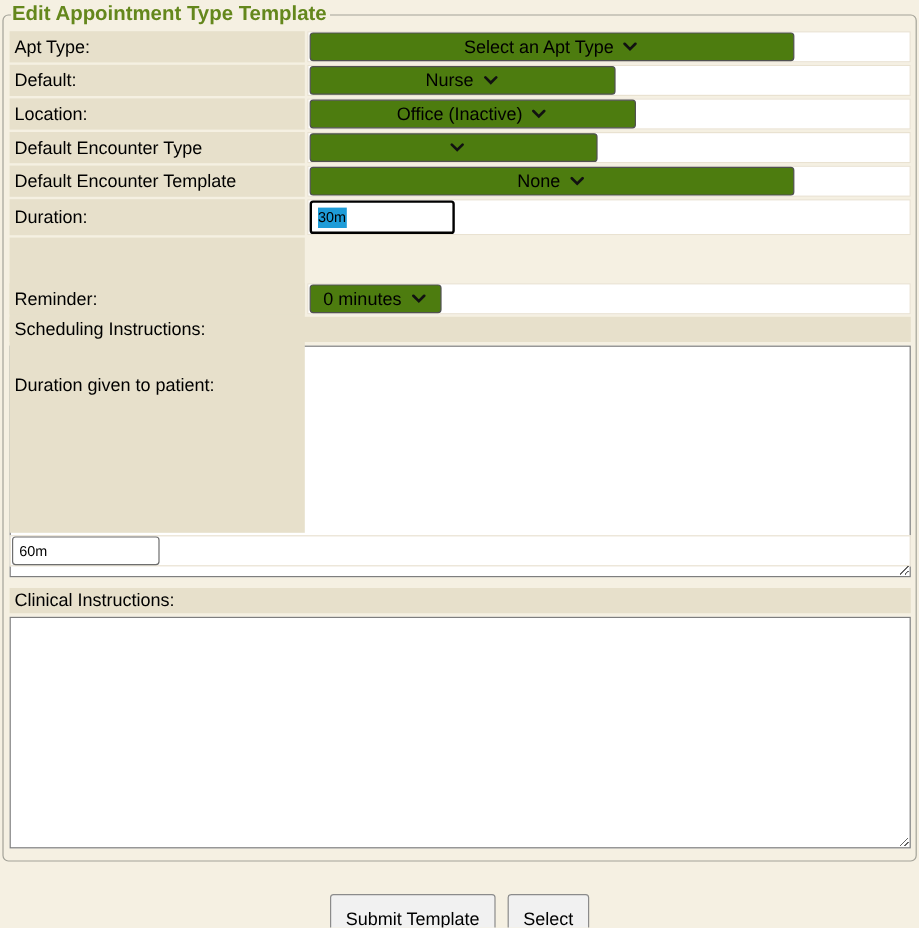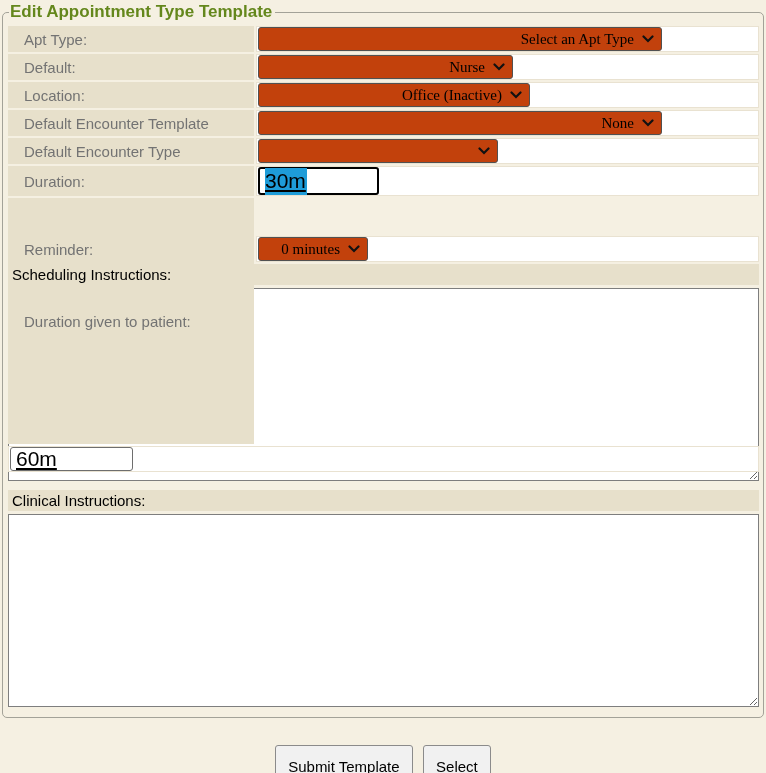--- a/index.html
+++ b/index.html
@@ -36,68 +36,66 @@
     height: 26px;
   }
   .row.tall { height: 30px; }
   .row.med  { height: 36px; flex-direction: column; }
   .cell-label {
     width: 246px;
     flex: 0 0 246px;
     background: #e7e0cb;
     display: flex;
     align-items: center;
-    padding-left: 16px;
-    box-sizing: border-box;
-    font-size: 15px;
-    color: #737373;
+    padding-left: 4px;
+    box-sizing: border-box;
+    font-size: 15px;
+    color: #000000;
   }
   .cell-value {
     flex: 1;
     background: #ffffff;
     border: 1px solid #e9e2d1;
     display: flex;
     align-items: center;
     padding-left: 1px;
     box-sizing: border-box;
   }
   .select {
     display: inline-flex;
     align-items: center;
-    justify-content: flex-end;
-    background: #c2410c;
+    justify-content: center;
+    background: #4d7c0f;
     border: 1px solid #515151;
     border-radius: 3px;
     height: 22px;
     box-sizing: content-box;
     padding: 0 7px 0 5px;
     font-size: 15px;
     cursor: default;
-    font-family: Liberation Serif, serif;
   }
   .select .sel-text {
     white-space: nowrap;
     overflow: hidden;
   }
   .chev {
     flex: 0 0 auto;
     margin-left: 8px;
     display: inline-flex;
   }
   .text-input {
     display: inline-flex;
     align-items: center;
     background: #ffffff;
     border: 1px solid #6e6e6e;
     border-radius: 3px;
     height: 22px;
     width: 116px;
     padding-left: 5px;
-    font-size: 21px;
-    text-decoration: underline;
+    font-size: 12px;
   }
   .text-input.focused {
     border: 2px solid #000000;
     height: 24px;
     width: 112px;
   }
   .text-input .selected {
     background: #1e9cd8;
     color: #000000;
     padding: 1px 1px 2px 0;
@@ -186,38 +184,38 @@
           <span class="chev">
             <svg width="12" height="8" viewBox="0 0 12 8">
                 <path d="M1.5 1.5 L6 6 L10.5 1.5" fill="none" stroke="#111" stroke-width="2.2" stroke-linecap="round"></path>
               </svg>
           </span>
         </div>
       </div>
     </div>
 
     <div class="row">
+      <div class="cell-label">Default Encounter Type</div>
+      <div class="cell-value">
+        <div class="select" style="width:226px">
+          <span class="sel-text"></span>
+          <span class="chev">
+            <svg width="12" height="8" viewBox="0 0 12 8">
+                <path d="M1.5 1.5 L6 6 L10.5 1.5" fill="none" stroke="#111" stroke-width="2.2" stroke-linecap="round"></path>
+              </svg>
+          </span>
+        </div>
+      </div>
+    </div>
+
+    <div class="row">
       <div class="cell-label">Default Encounter Template</div>
       <div class="cell-value">
         <div class="select" style="width:390px">
           <span class="sel-text">None</span>
-          <span class="chev">
-            <svg width="12" height="8" viewBox="0 0 12 8">
-                <path d="M1.5 1.5 L6 6 L10.5 1.5" fill="none" stroke="#111" stroke-width="2.2" stroke-linecap="round"></path>
-              </svg>
-          </span>
-        </div>
-      </div>
-    </div>
-
-    <div class="row">
-      <div class="cell-label">Default Encounter Type</div>
-      <div class="cell-value">
-        <div class="select" style="width:226px">
-          <span class="sel-text"></span>
           <span class="chev">
             <svg width="12" height="8" viewBox="0 0 12 8">
                 <path d="M1.5 1.5 L6 6 L10.5 1.5" fill="none" stroke="#111" stroke-width="2.2" stroke-linecap="round"></path>
               </svg>
           </span>
         </div>
       </div>
     </div>
 
     <div class="row tall">

